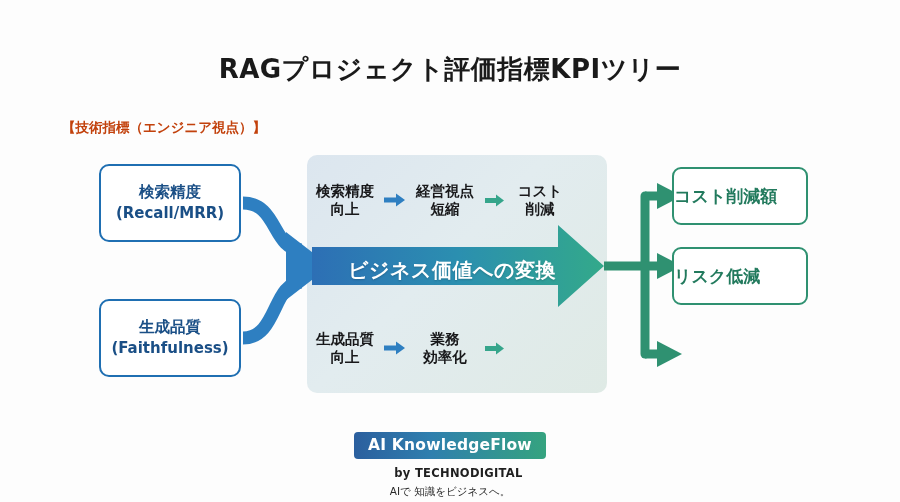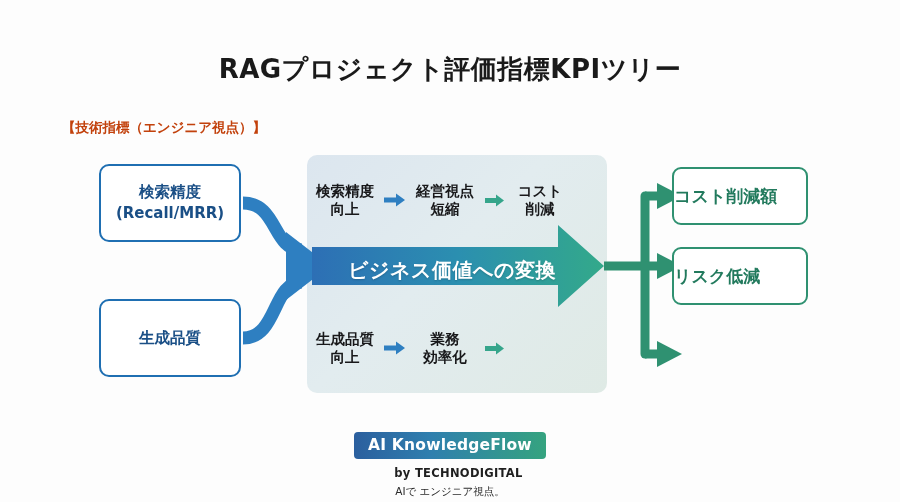--- a/index.html
+++ b/index.html
@@ -225,20 +225,21 @@
   </svg>
 
   <div id="center-arrow-label">ビジネス価値への変換</div>
 
   <div class="metric-box-left" id="left-box-0">
     <span>検索精度</span>
     <span class="line-sub">(Recall/MRR)</span>
   </div>
   <div class="metric-box-left" id="left-box-1">
     <span>生成品質</span>
+    <span class="line-sub">(Faithfulness)</span>
   </div>
 
   <div class="chain-row" id="chain-row-top">
     <div class="chain-node cn-w1">
       <span>検索精度</span>
       <span class="l2">向上</span>
     </div>
     <div class="chain-arrow">
       <svg width="22" height="14" viewBox="0 0 22 14" aria-hidden="true">
         <path d="M0,4.5 L12,4.5 L12,0.5 L21,7 L12,13.5 L12,9.5 L0,9.5 Z" fill="#2e7fc1"></path>
@@ -283,16 +284,16 @@
   <div class="outcome-box" id="right-box-0">
     <span>コスト削減額</span>
   </div>
   <div class="outcome-box" id="right-box-1">
     <span>リスク低減</span>
   </div>
 
   <div id="footer">
     <div id="brand-badge">AI KnowledgeFlow</div>
     <div id="brand-by">by TECHNODIGITAL</div>
-    <div id="brand-tagline">AIで エンジニア視点。</div>
+    <div id="brand-tagline">AIで 知識をビジネスへ。</div>
   </div>
 
 </div>
 
 </body></html>

